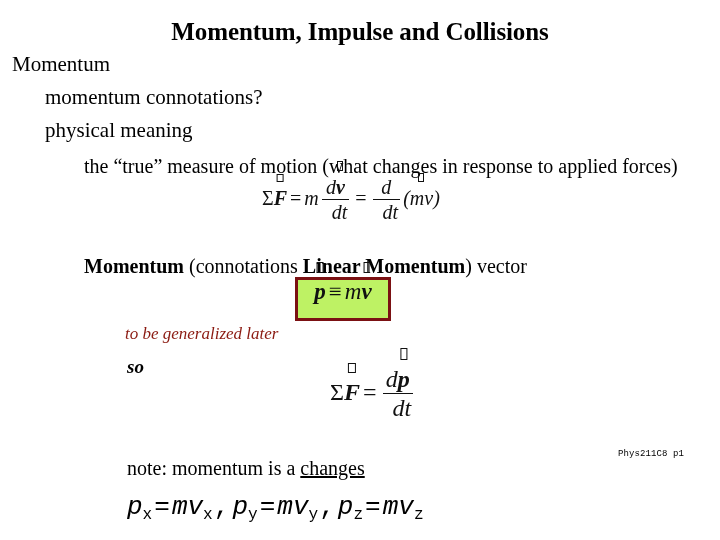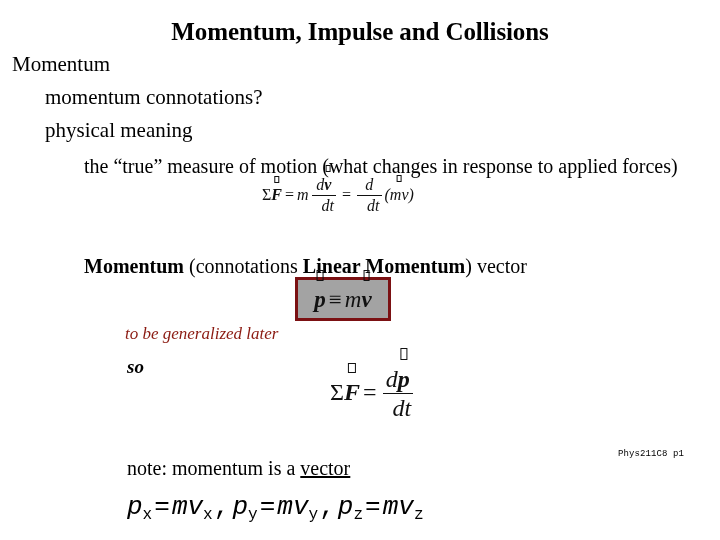--- a/index.html
+++ b/index.html
@@ -131,24 +131,24 @@
   .frac > .den {
     display: block;
     padding: 1px 2px 0 2px;
     margin-left: 8px;
   }
 
   
   .eq-boxed {
     position: absolute;
     border: 3.5px solid #7B1113;
-    background: #a3a3a3;
+    background: #bef264;
     box-sizing: border-box;
     display: flex;
-    align-items: center;
+    align-items: flex-start;
     justify-content: center;
   }
 
   
   .sub-eq {
     position: absolute;
     left: 127px;
     font-size: 26px;
     font-style: italic;
     white-space: nowrap;
@@ -182,21 +182,21 @@
   <div class="slide-title">Momentum, Impulse and Collisions</div>
 
   <div class="lvl1" style="top:53px;">Momentum</div>
 
   <div class="lvl2" style="top:86px;">momentum connotations?</div>
 
   <div class="lvl2" style="top:119px;">physical meaning</div>
 
   <div class="lvl3 narrow" style="top:155px;">the “true” measure of motion (what changes in response to applied forces)</div>
 
-  <div class="eq" style="left:262px; top:178px; font-size:16px;">
+  <div class="eq" style="left:262px; top:178px; font-size:20px;">
     <span class="sig">Σ</span><span class="vec wide"><span class="vbox"></span><span class="bit">F</span></span><span class="op">=</span><span class="it">m</span><span class="frac">
         <span class="num"><span class="it">d</span><span class="vec"><span class="vbox"></span><span class="bit">v</span></span></span>
         <span class="bar"></span>
         <span class="den it">dt</span>
       </span><span class="op">=</span><span class="frac">
         <span class="num it">d</span>
         <span class="bar"></span>
         <span class="den it">dt</span>
       </span><span class="it">(</span><span class="vec"><span class="vbox"></span><span class="it">mv</span></span><span class="it">)</span>
   </div>
@@ -217,21 +217,21 @@
 
   <div class="eq" style="left:330px; top:368px; font-size:24px;">
     <span class="sig">Σ</span><span class="vec wide"><span class="vbox"></span><span class="bit">F</span></span><span class="op">=</span><span class="frac">
         <span class="num"><span class="it">d</span><span class="vec"><span class="vbox"></span><span class="bit">p</span></span></span>
         <span class="bar"></span>
         <span class="den it">dt</span>
       </span>
   </div>
 
   <div class="lvl3" style="top:457px; font-size:20px; left:127px; white-space:nowrap;">
-    <span>note: momentum is a </span><span class="underline">vector</span>
+    <span>note: momentum is a </span><span class="underline">changes</span>
   </div>
 
   <div class="sub-eq" style="top:492px;">
     <span><span>p</span><sub>x</sub><span class="eqs">=</span><span>mv</span><sub>x</sub></span><span class="comma">,</span><span><span>p</span><sub>y</sub><span class="eqs">=</span><span>mv</span><sub>y</sub></span><span class="comma">,</span><span><span>p</span><sub>z</sub><span class="eqs">=</span><span>mv</span><sub>z</sub></span>
   </div>
 
   <div class="footer">Phys211C8 p1</div>
 
 </div>
 

